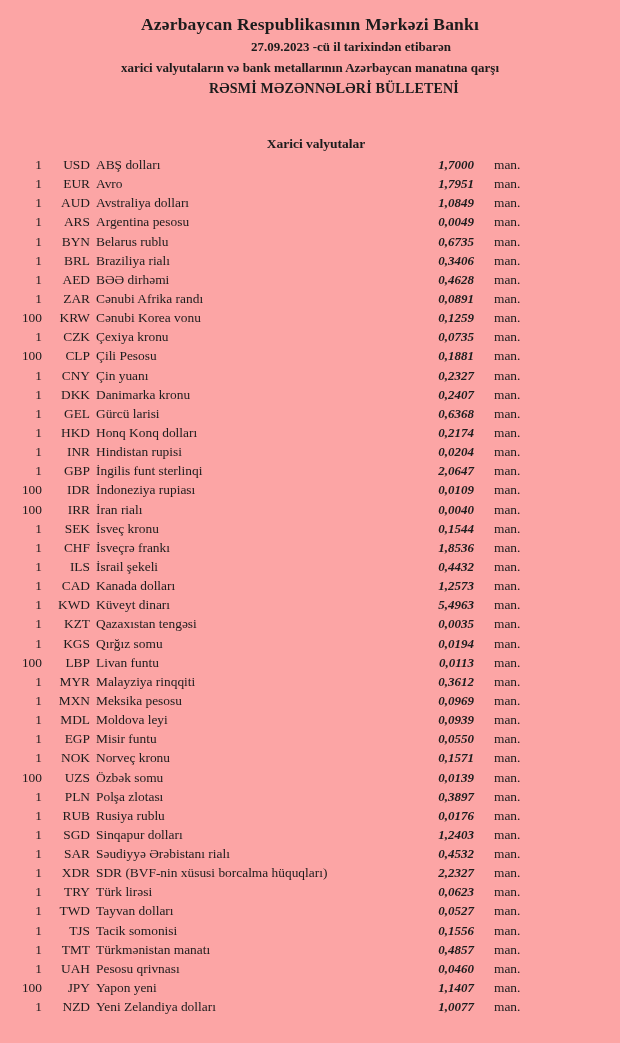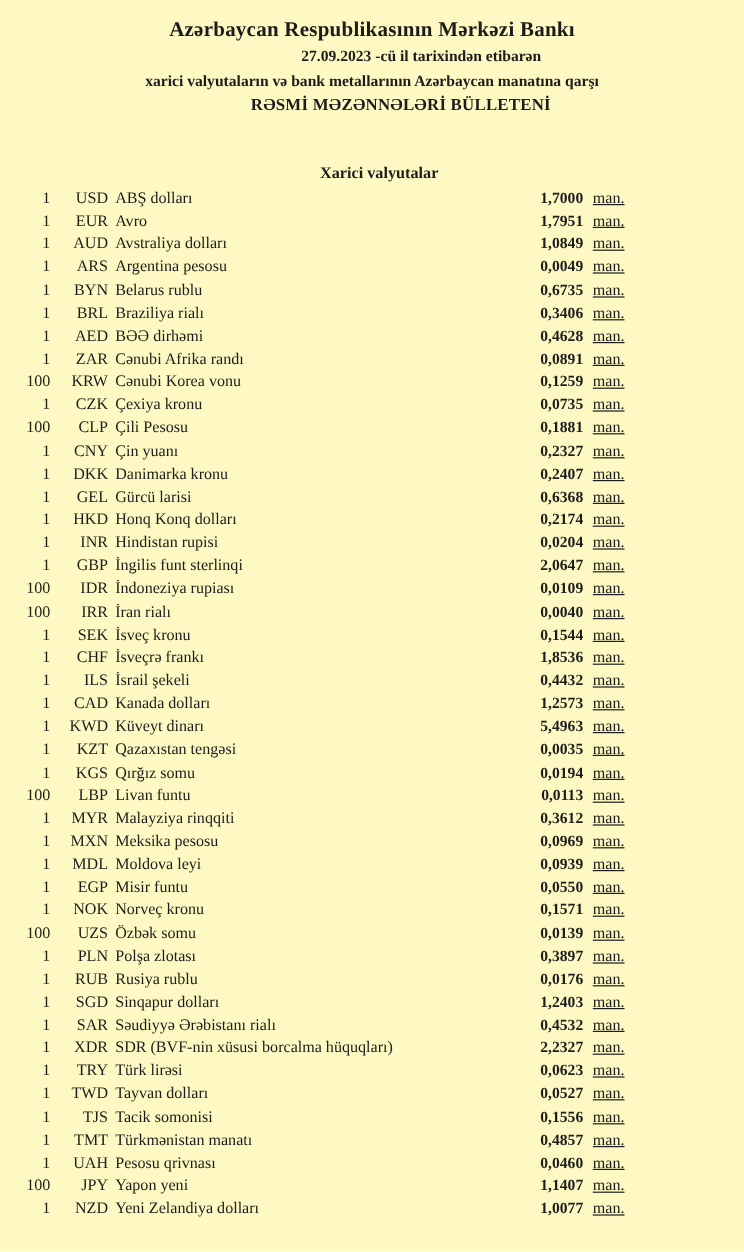--- a/index.html
+++ b/index.html
@@ -6,21 +6,21 @@
     margin: 0;
     padding: 0;
     background: #ffffff;
     font-family: "Liberation Serif", "DejaVu Serif", serif;
     color: #1c1c1c;
   }
   .page {
     position: relative;
     width: 620px;
     height: 1043px;
-    background: #fef9c3;
+    background: #fca5a5;
     overflow: hidden;
   }
   .hdr {
     padding-top: 12px;
     text-align: center;
     font-weight: bold;
   }
   .bank-title {
     font-size: 17.5px;
     line-height: 24px;
@@ -82,28 +82,28 @@
   }
   .name {
     flex: 1 1 auto;
     margin-left: 6px;
     overflow: hidden;
   }
   .rate {
     width: 72px;
     text-align: right;
     font-weight: bold;
+    font-style: italic;
     font-size: 13px;
     flex: 0 0 auto;
   }
   .unit {
     width: 38px;
-    margin-left: 8px;
+    margin-left: 20px;
     flex: 0 0 auto;
-    text-decoration: underline;
   }
 </style>
 </head>
 <body>
 
 <div class="page">
 
   <div class="hdr">
     <div class="bank-title">Azərbaycan Respublikasının Mərkəzi Bankı</div>
     <div class="date-line">

